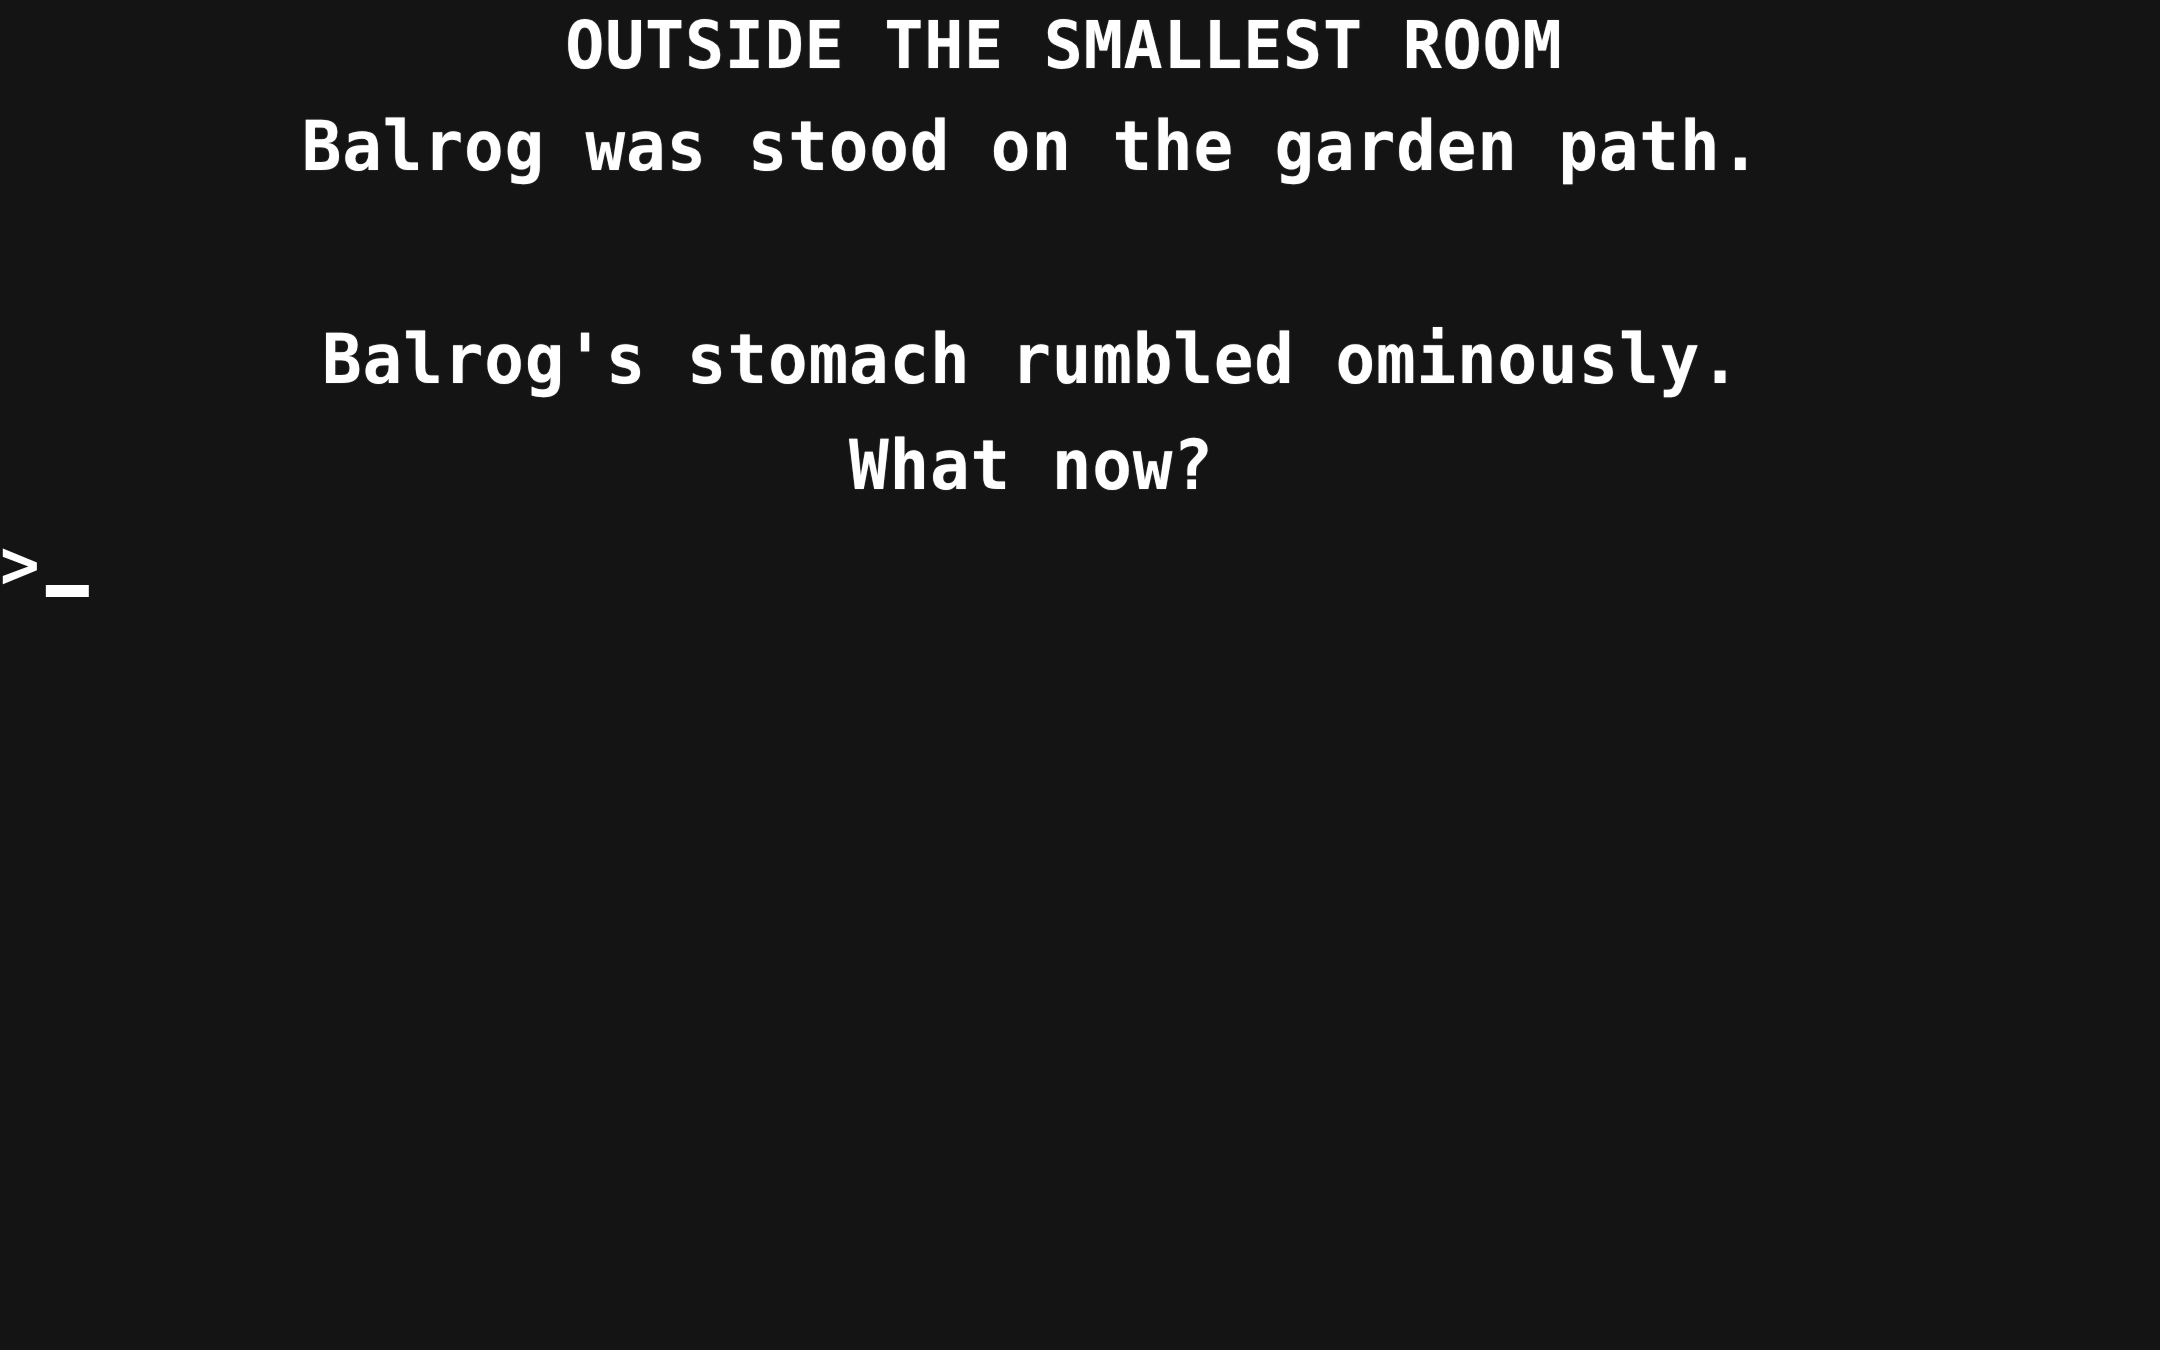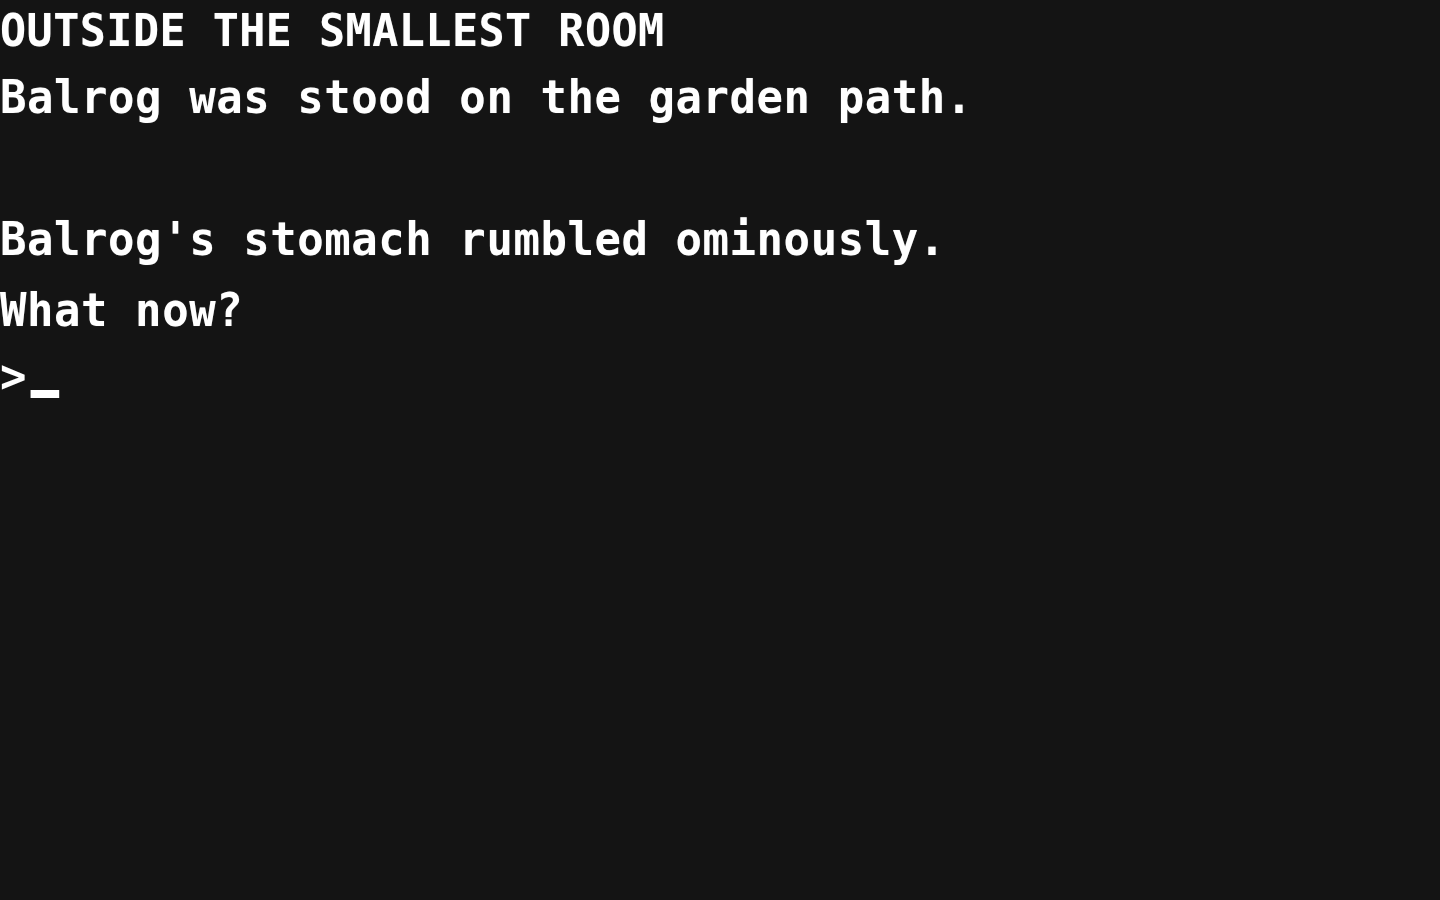--- a/index.html
+++ b/index.html
@@ -11,20 +11,21 @@
 
   #screen {
     position: relative;
     width: 1440px;
     height: 900px;
     background: #141414;
     overflow: hidden;
     font-family: "DejaVu Sans Mono", "Liberation Mono", monospace;
     -webkit-font-smoothing: none;
     font-smooth: never;
+    text-align: center;
   }
 
   
   #console {
     position: absolute;
     left: 0;
     top: 0;
     width: 1440px;
   }
 

